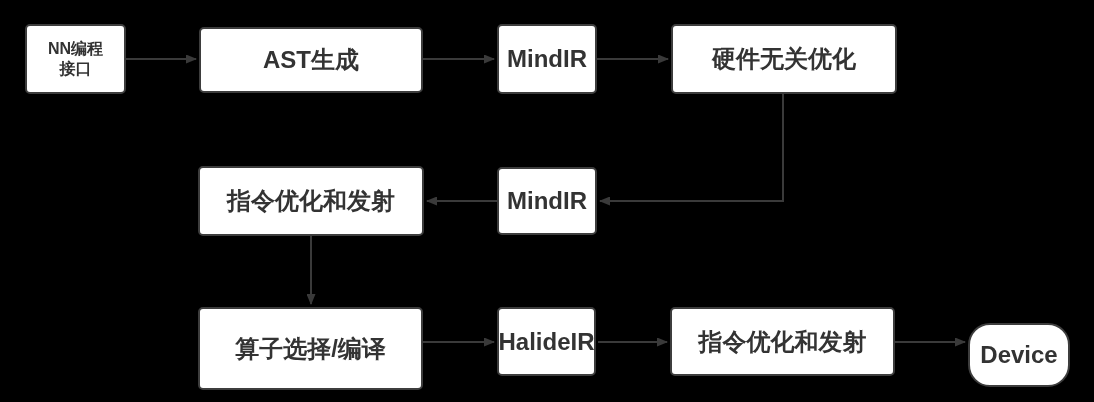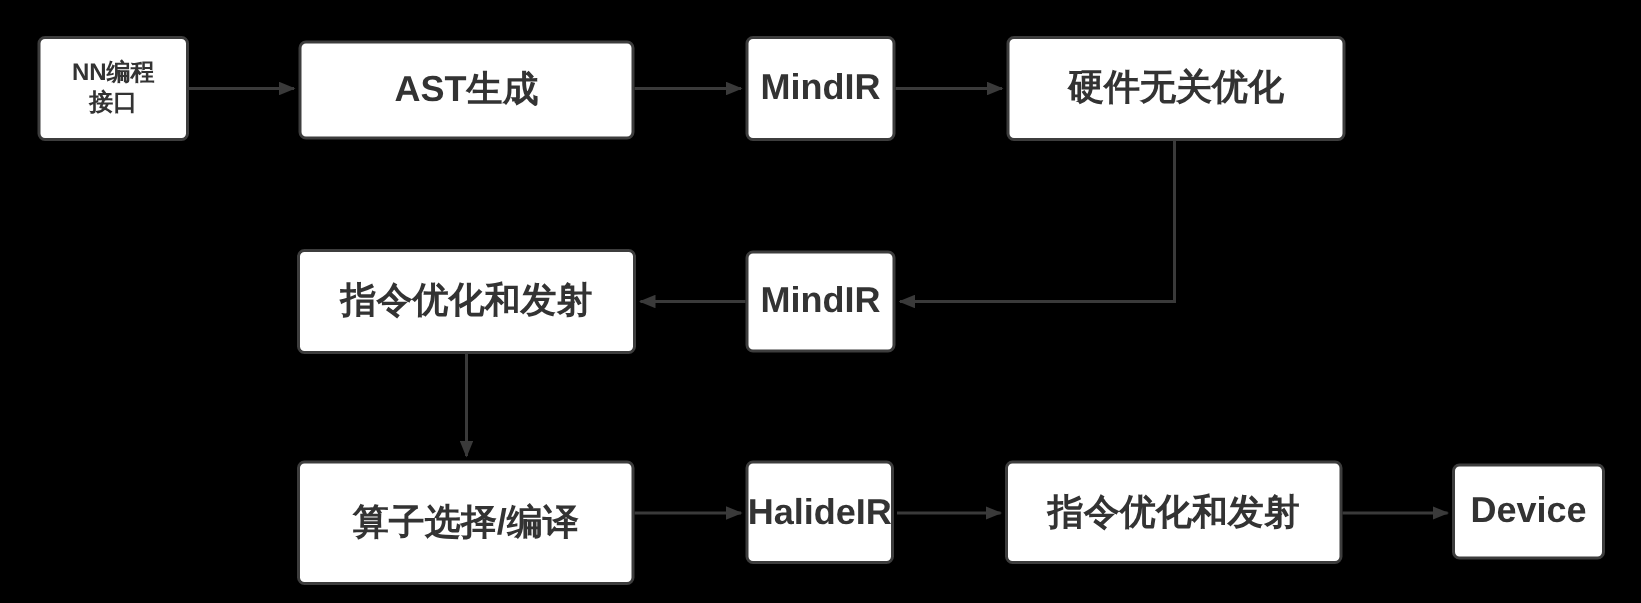--- a/index.html
+++ b/index.html
@@ -45,21 +45,21 @@
   
   #n0 { left:  25px; top:  24px; width: 101px; height: 70px; }
   #n1 { left: 199px; top:  27px; width: 224px; height: 66px; }
   #n2 { left: 497px; top:  24px; width: 100px; height: 70px; }
   #n3 { left: 671px; top:  24px; width: 226px; height: 70px; }
   #n4 { left: 198px; top: 166px; width: 226px; height: 70px; }
   #n5 { left: 497px; top: 167px; width: 100px; height: 68px; }
   #n6 { left: 198px; top: 307px; width: 225px; height: 83px; }
   #n7 { left: 497px; top: 307px; width: 99px; height: 69px; }
   #n8 { left: 670px; top: 307px; width: 225px; height: 69px; text-align: right; }
-  #n9 { left: 968px; top: 309px; width: 102px; height: 64px; }
+  #n9 { left: 968px; top: 323px; width: 102px; height: 64px; border-radius: 22px; }
 </style>
 </head>
 <body>
 
 <div id="canvas">
 
   <svg id="edges-svg" viewBox="0 0 1094 402" xmlns="http://www.w3.org/2000/svg">
     <defs>
       <marker id="arrowhead" markerWidth="11" markerHeight="9" refX="10" refY="4.5" orient="auto" markerUnits="userSpaceOnUse">
         <path d="M0,0 L11,4.5 L0,9 Z" fill="#3a3a3a"></path>

